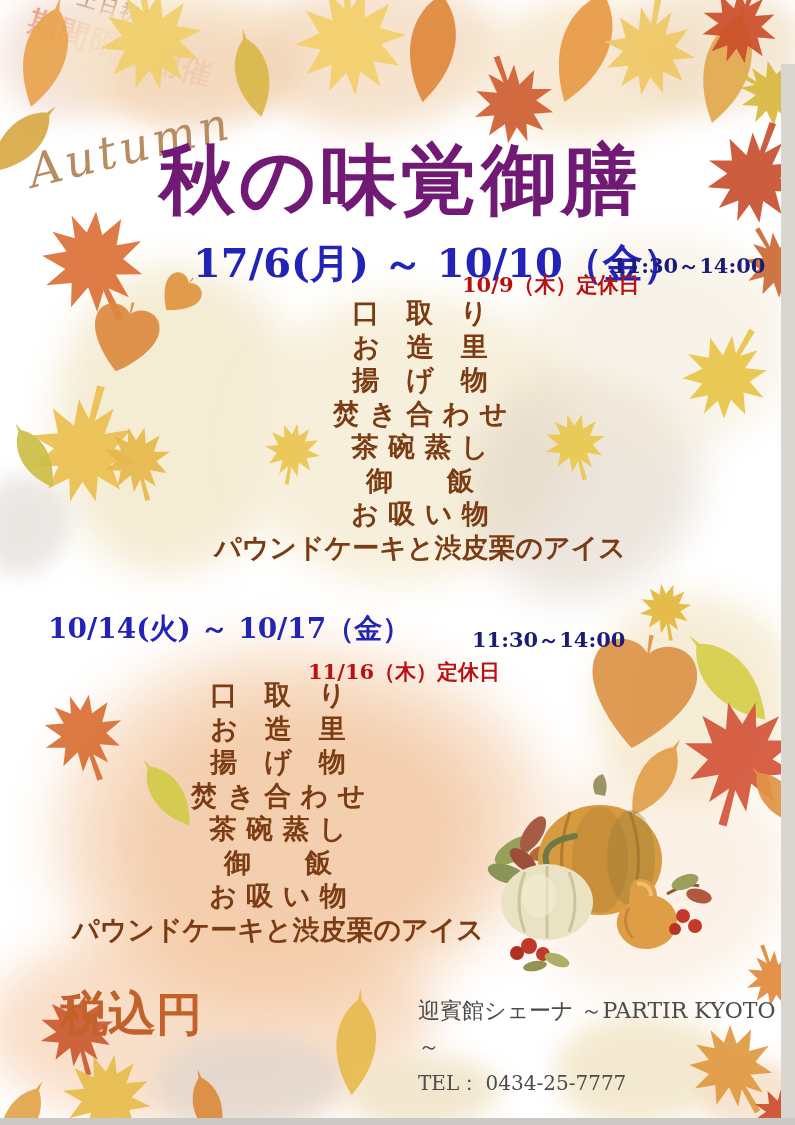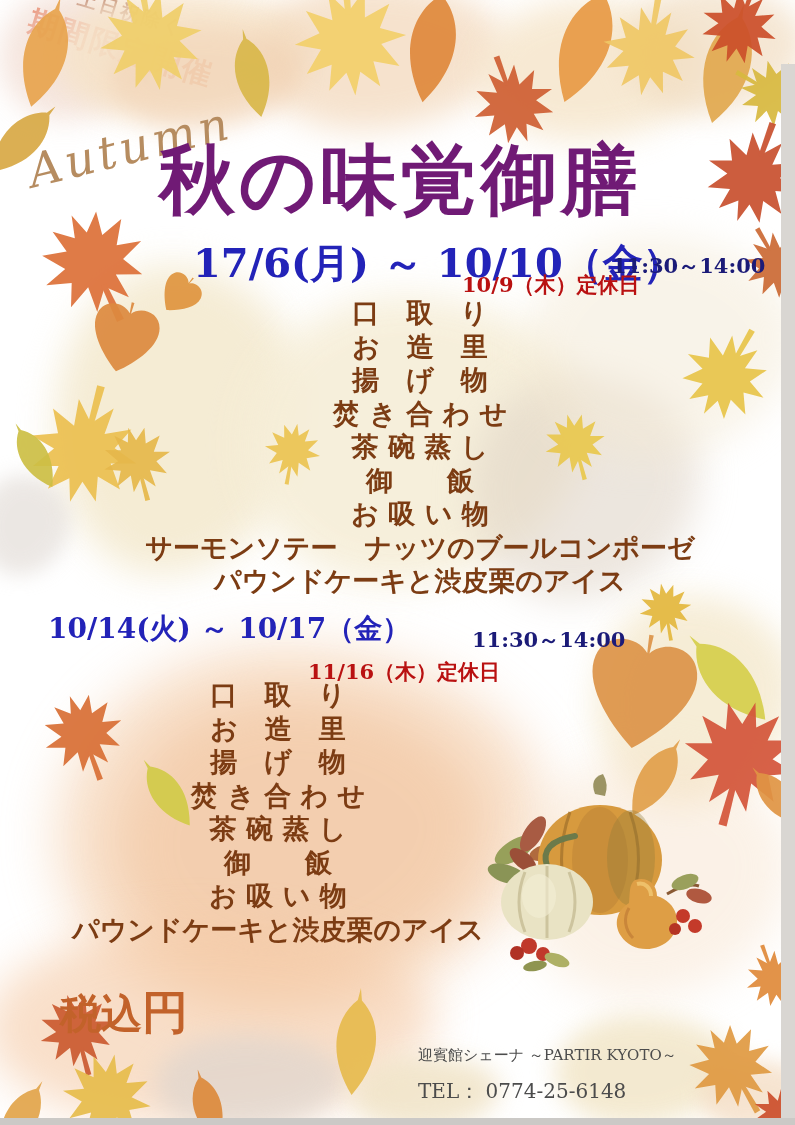--- a/index.html
+++ b/index.html
@@ -33,25 +33,25 @@
   .s1-time{left:612px;top:252px;}
   .s1-closed{left:462px;top:271px;}
   .menu{position:absolute;z-index:3;text-align:center;}
   .menu1{left:420px;top:296px;transform:translateX(-50%);}
   .menu2{left:278px;top:678px;transform:translateX(-50%);}
   .menu-line{line-height:33.5px;font-size:27px;font-weight:bold;color:#7c3c13;white-space:nowrap;}
   .s2-dates{left:48px;top:610px;font-size:28px;}
   .s2-time{left:472px;top:626px;}
   .s2-closed{left:308px;top:658px;}
   .price{left:60px;top:982px;display:flex;align-items:baseline;color:#c2622a;font-weight:bold;z-index:3;}
-  .price-tax{font-size:41px;}
+  .price-tax{font-size:48px;}
   .price-amount{font-size:66px;letter-spacing:2px;margin:0 2px;}
   .price-unit{font-size:46px;}
   .contact{left:418px;top:993px;color:#4c4c4c;z-index:3;}
-  .contact-name{font-size:15px;line-height:36px;margin-top:44px;}
+  .contact-name{font-size:22px;line-height:36px;}
   .contact-line{font-size:20px;line-height:36px;}
   
   .edge-right{left:781px;top:64px;width:14px;height:1061px;background:#d9d6d2;z-index:4;}
   .edge-bottom{left:0;top:1118px;width:795px;height:7px;background:#cbc9c6;z-index:5;}
 </style>
 </head>
 <body>
 
 <div class="poster">
 
@@ -336,21 +336,20 @@
   <div class="txt time s1-time">11:30～14:00</div>
   <div class="txt closed s1-closed">10/9（木）定休日</div>
   <div class="menu menu1">
       <div class="menu-line">口　取　り</div>
       <div class="menu-line">お　造　里</div>
       <div class="menu-line">揚　げ　物</div>
       <div class="menu-line">焚 き 合 わ せ</div>
       <div class="menu-line">茶 碗 蒸 し</div>
       <div class="menu-line">御　　飯</div>
       <div class="menu-line">お 吸 い 物</div>
-      <div class="menu-line">サーモンソテー　ナッツのブールコンポーゼ</div>
       <div class="menu-line">パウンドケーキと渋皮栗のアイス</div>
     </div>
 
   <div class="txt dates s2-dates">10/14(火) ～ 10/17（金）</div>
   <div class="txt time s2-time">11:30～14:00</div>
   <div class="txt closed s2-closed">11/16（木）定休日</div>
   <div class="menu menu2">
       <div class="menu-line">口　取　り</div>
       <div class="menu-line">お　造　里</div>
       <div class="menu-line">揚　げ　物</div>
@@ -361,18 +360,18 @@
       <div class="menu-line">パウンドケーキと渋皮栗のアイス</div>
     </div>
 
   <div class="abs price">
     <span class="price-tax">税込</span>
     <span class="price-unit">円</span>
   </div>
 
   <div class="abs contact">
     <div class="contact-name">迎賓館シェーナ ～PARTIR KYOTO～</div>
-    <div class="contact-line">TEL： 0774-25-6148</div>
+    <div class="contact-line">TEL： 0434-25-7777</div>
   </div>
 
   <div class="abs edge-right"></div>
   <div class="abs edge-bottom"></div>
 </div>
 
 </body></html>

